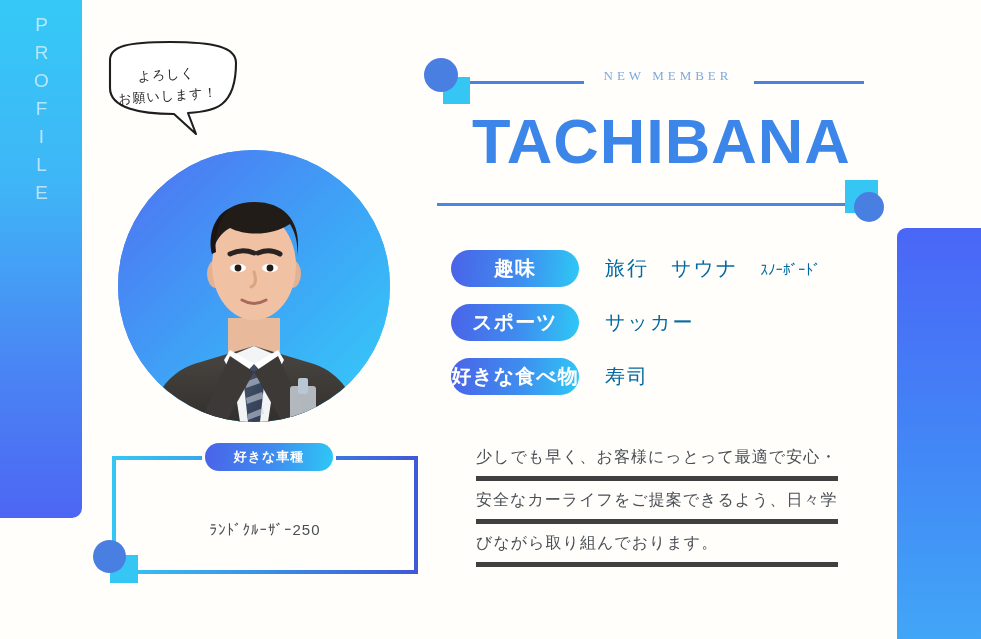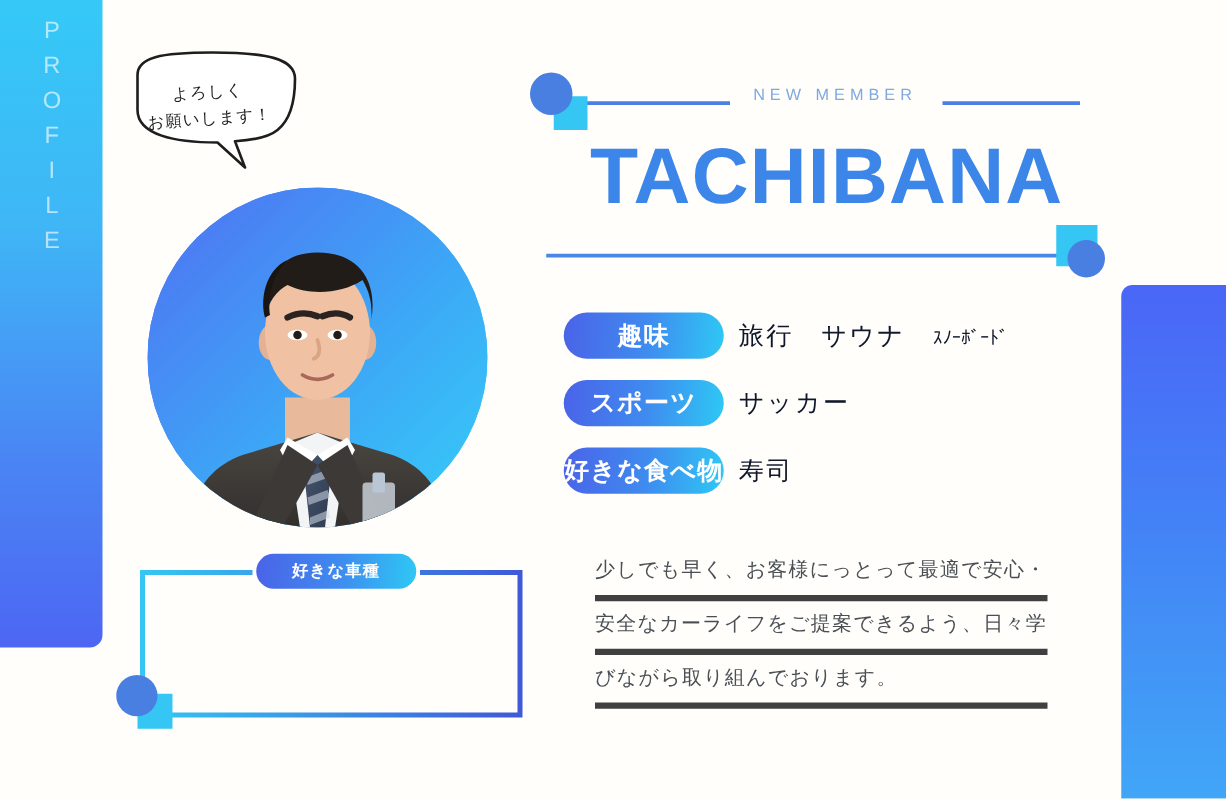--- a/index.html
+++ b/index.html
@@ -137,20 +137,21 @@
   .eyebrow-text {
     position: absolute;
     left: 168px;
     top: 10px;
     width: 152px;
     text-align: center;
     font-size: 13px;
     letter-spacing: 4px;
     color: #7fa9df;
     font-weight: 400;
+    font-family: Liberation Serif, serif;
   }
   .eyebrow-line-r {
     position: absolute;
     left: 330px;
     top: 23px;
     width: 110px;
     height: 3px;
     background: #4a80e4;
   }
 
@@ -213,23 +214,23 @@
     color: #ffffff;
     font-size: 20px;
     font-weight: bold;
     display: flex;
     align-items: center;
     justify-content: center;
     letter-spacing: 1px;
     flex: none;
   }
   .info-value {
-    margin-left: 12px;
+    margin-left: 26px;
     font-size: 20px;
-    color: #0f172a;
+    color: #0369a1;
     letter-spacing: 2px;
     white-space: nowrap;
   }
   .info-value .sub {
     font-size: 15px;
     letter-spacing: 0px;
   }
 
   
   .fav-box {
@@ -438,20 +439,21 @@
         <defs>
           <linearGradient id="frameg" x1="0" y1="0" x2="1" y2="0">
             <stop offset="0%" stop-color="#35c6f4"></stop>
             <stop offset="100%" stop-color="#4059d8"></stop>
           </linearGradient>
         </defs>
         <path d="M92 3 L4 3 L4 117 L306 117 L306 3 L226 3" fill="none" stroke="url(#frameg)" stroke-width="4"></path>
       </svg>
     </div>
     <div class="fav-pill">好きな車種</div>
+    <div class="fav-line2">ﾗﾝﾄﾞｸﾙｰｻﾞｰ250</div>
     <div class="fav-sq"></div>
     <div class="fav-dot"></div>
   </div>
 
   <div class="para">
     <div class="para-line">少しでも早く、お客様にっとって最適で安心・</div>
     <div class="para-line">安全なカーライフをご提案できるよう、日々学</div>
     <div class="para-line">びながら取り組んでおります。</div>
   </div>
 

